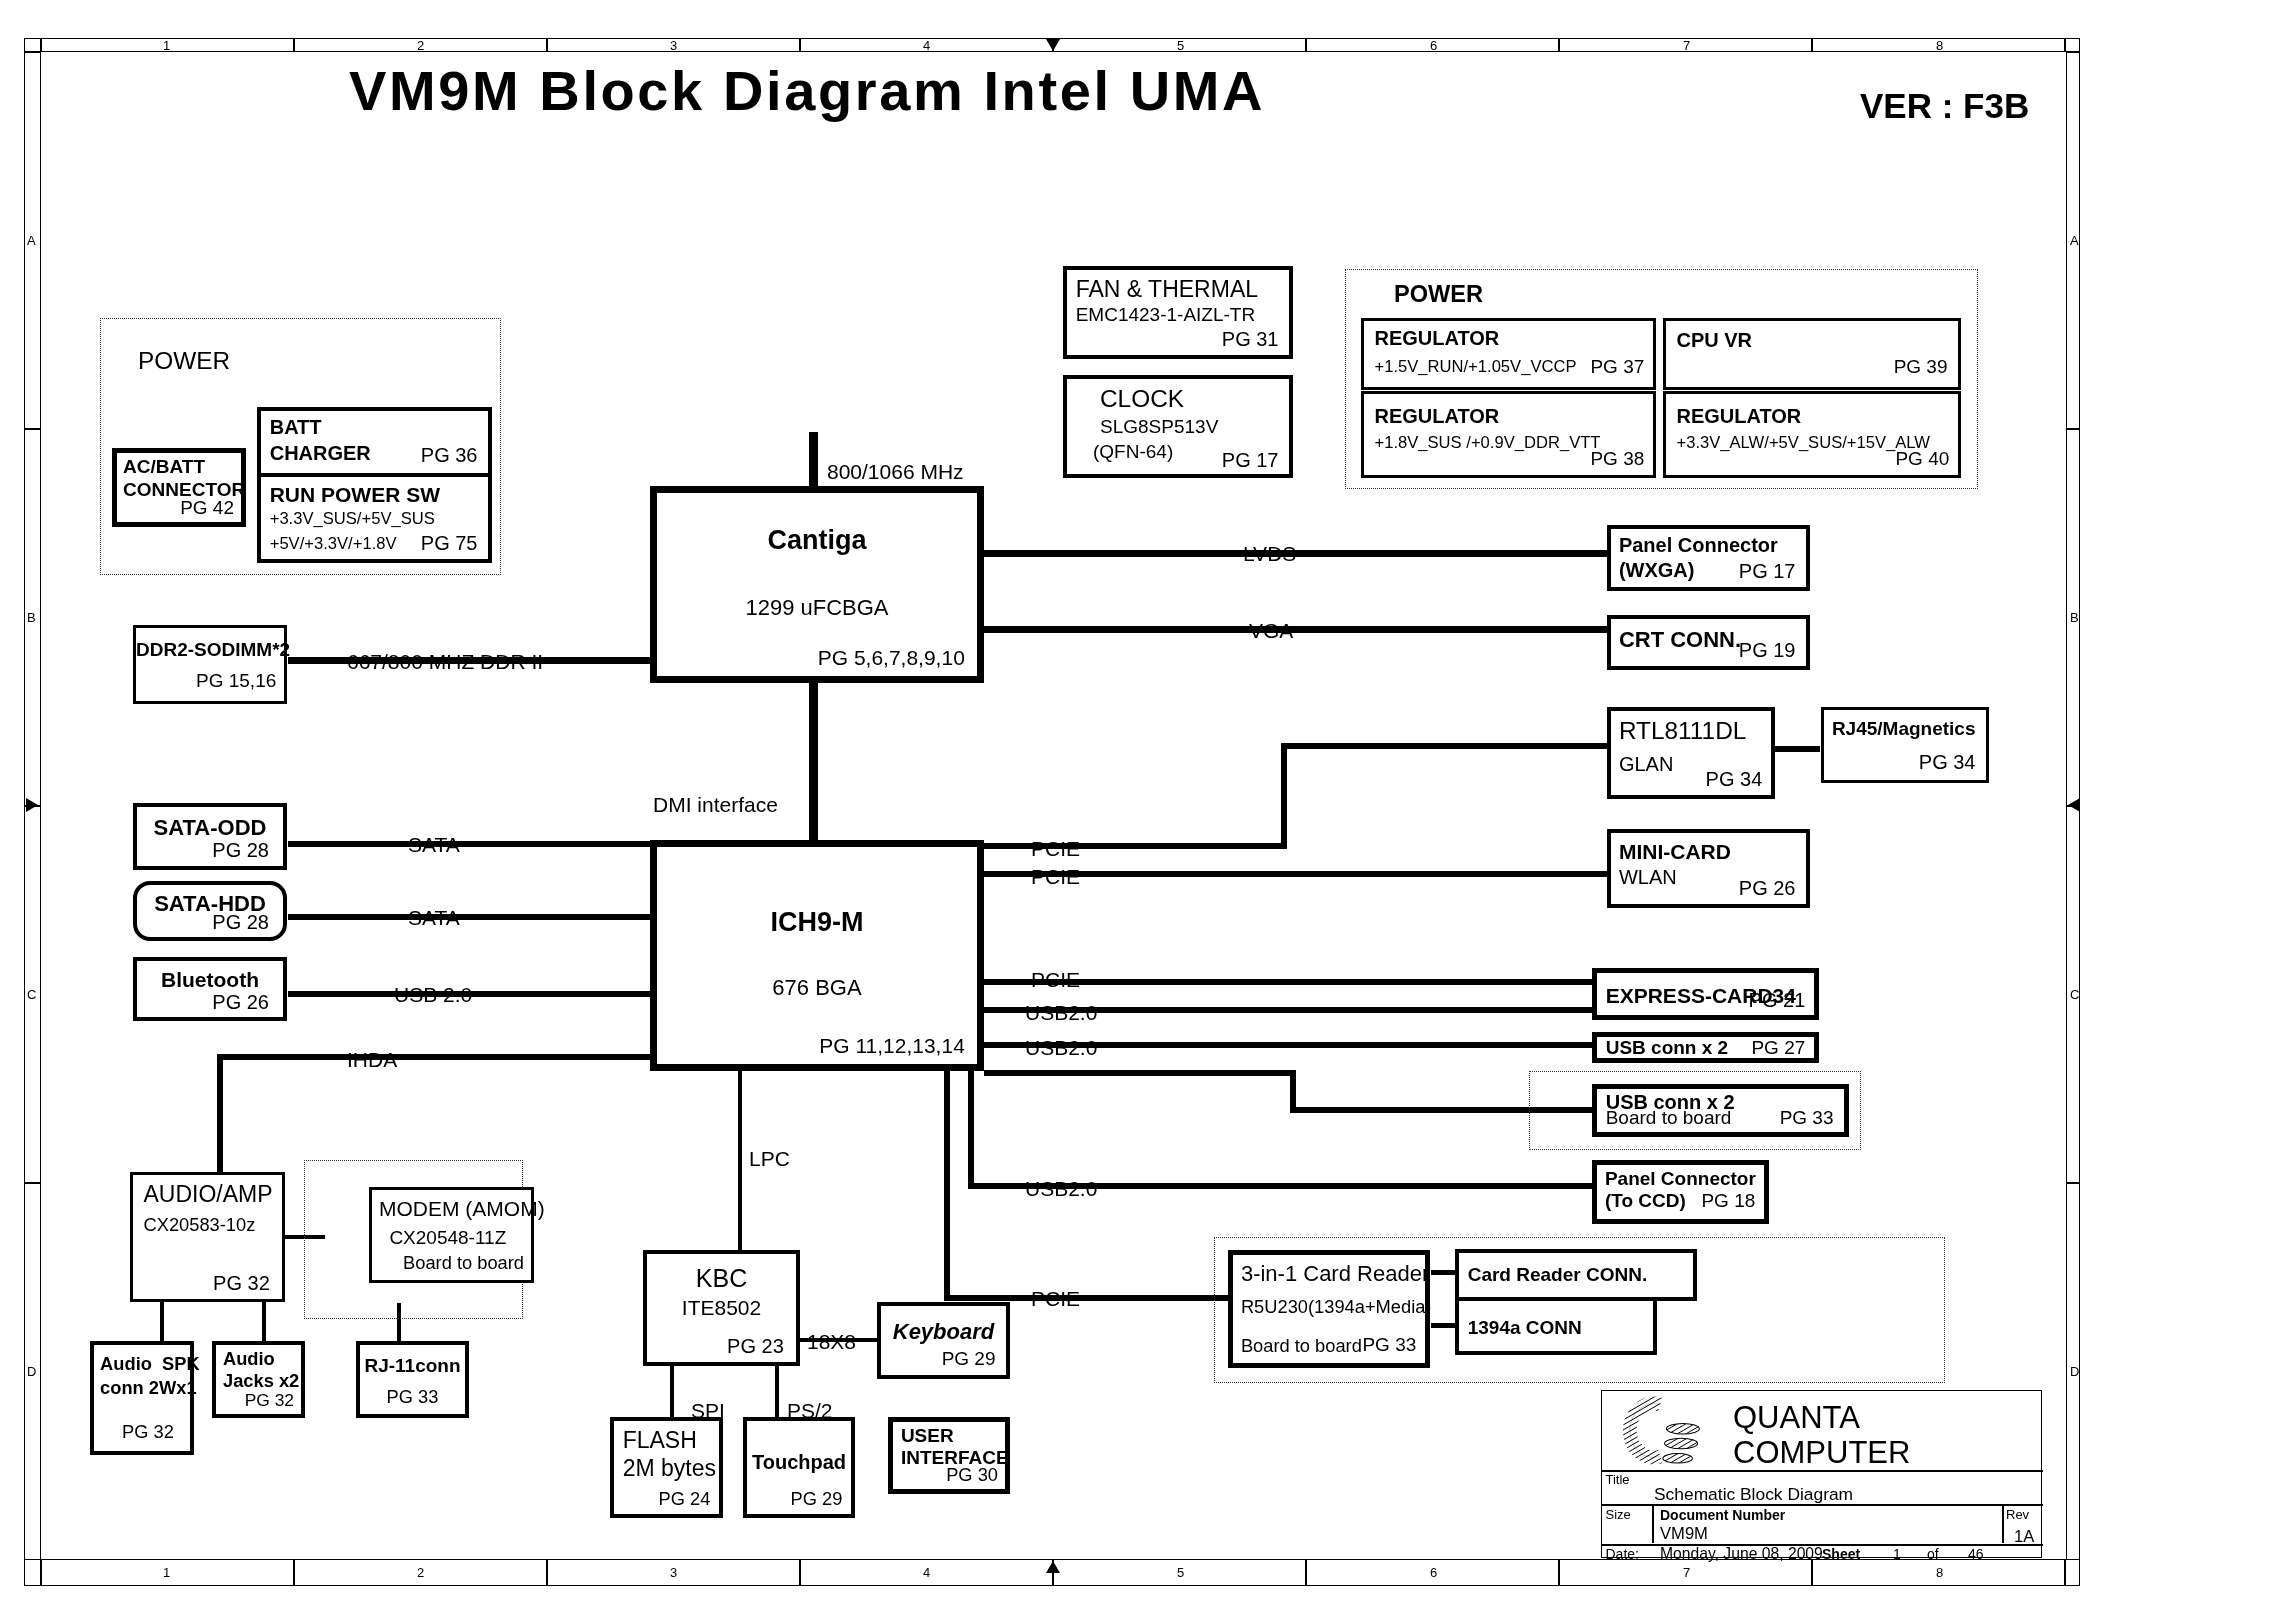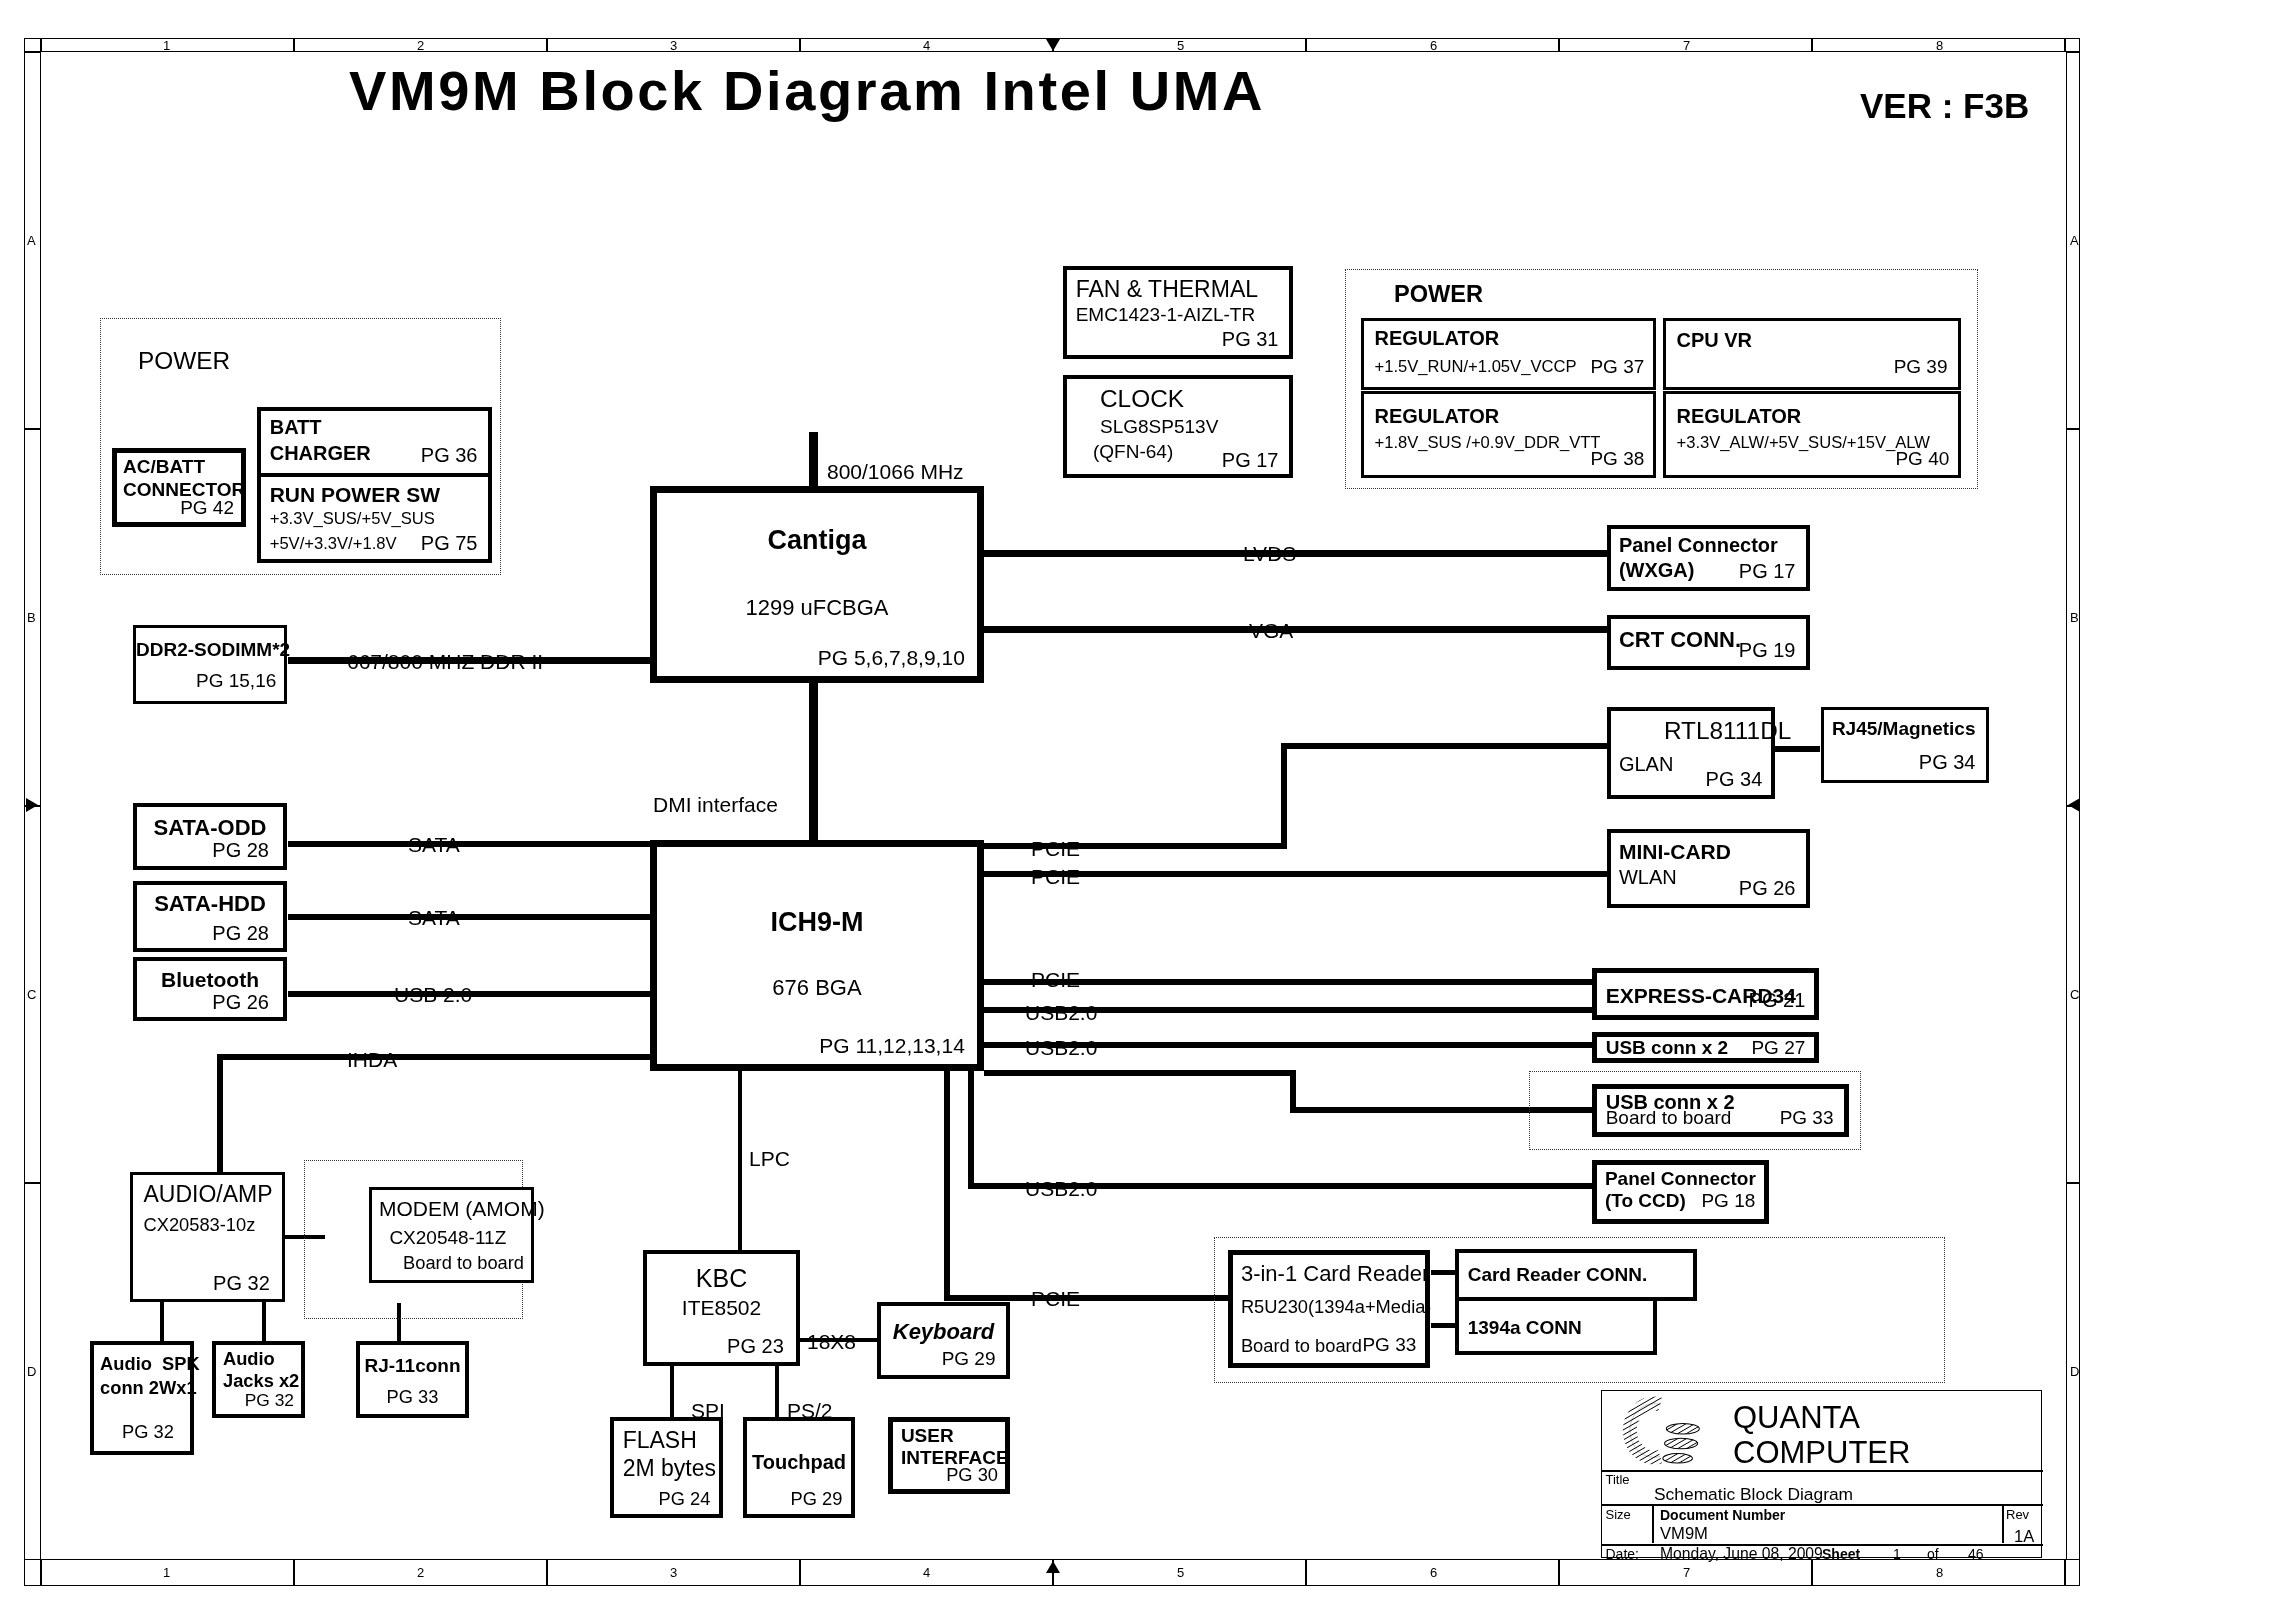--- a/index.html
+++ b/index.html
@@ -194,21 +194,21 @@
   </div>
 
   <div class="box b4" style="left:133px;top:625px;width:154px;height:79px;">
     <span class="bold" style="left:0;right:0;text-align:center;top:12.2px;font-size:19px;">DDR2-SODIMM*2</span>
     <span style="left:35px;bottom:8.7px;font-size:19px;margin-left:25px;">PG 15,16</span>
   </div>
   <div class="box b5" style="left:133px;top:803px;width:154px;height:67px;">
     <span class="bold" style="left:0;right:0;text-align:center;top:8.7px;font-size:22px;">SATA-ODD</span>
     <span style="right:14px;bottom:5.2px;font-size:20px;">PG 28</span>
   </div>
-  <div class="box b5" style="left:133px;top:881px;width:154px;height:71px;">
+  <div class="box b5" style="left:133px;top:881px;width:154px;height:60px;border-radius:17px;">
     <span class="bold" style="left:0;right:0;text-align:center;top:7px;font-size:22px;">SATA-HDD</span>
     <span style="right:14px;bottom:4.4px;font-size:20px;">PG 28</span>
   </div>
   <div class="box b5" style="left:133px;top:957px;width:154px;height:64px;">
     <span class="bold" style="left:0;right:0;text-align:center;top:7px;font-size:21px;">Bluetooth</span>
     <span style="right:14px;bottom:4.4px;font-size:20px;">PG 26</span>
   </div>
 
   <div class="box b4" style="left:130px;top:1172px;width:155px;height:130px;">
     <span style="left:10.5px;top:7px;font-size:23px;">AUDIO/AMP</span>
@@ -275,21 +275,21 @@
   <div class="box b5" style="left:1607px;top:525px;width:203px;height:66px;">
     <span class="bold" style="left:7.9px;top:5.2px;font-size:20px;">Panel Connector</span>
     <span class="bold" style="left:7.9px;top:30px;font-size:20px;">(WXGA)</span>
     <span style="right:10.5px;bottom:5.2px;font-size:20px;">PG 17</span>
   </div>
   <div class="box b5" style="left:1607px;top:615px;width:203px;height:55px;">
     <span class="bold" style="left:7.9px;top:8.7px;font-size:22px;">CRT CONN.</span>
     <span style="right:10.5px;bottom:5.2px;font-size:20px;">PG 19</span>
   </div>
   <div class="box b5" style="left:1607px;top:707px;width:168px;height:92px;">
-    <span style="left:7.9px;top:7px;font-size:24.4px;margin-left:45px;">RTL8111DL</span>
+    <span style="left:7.9px;top:7px;font-size:24.4px;">RTL8111DL</span>
     <span style="left:7.9px;top:42px;font-size:20px;">GLAN</span>
     <span style="right:8.7px;bottom:5.2px;font-size:20px;">PG 34</span>
   </div>
   <div class="box b4" style="left:1821px;top:707px;width:168px;height:76px;">
     <span class="bold" style="left:7.9px;top:8.7px;font-size:19px;">RJ45/Magnetics</span>
     <span style="right:10.5px;bottom:7px;font-size:20px;">PG 34</span>
   </div>
   <div class="box b5" style="left:1607px;top:829px;width:203px;height:79px;">
     <span class="bold" style="left:7.9px;top:7px;font-size:21px;">MINI-CARD</span>
     <span style="left:7.9px;top:33px;font-size:20px;">WLAN</span>

